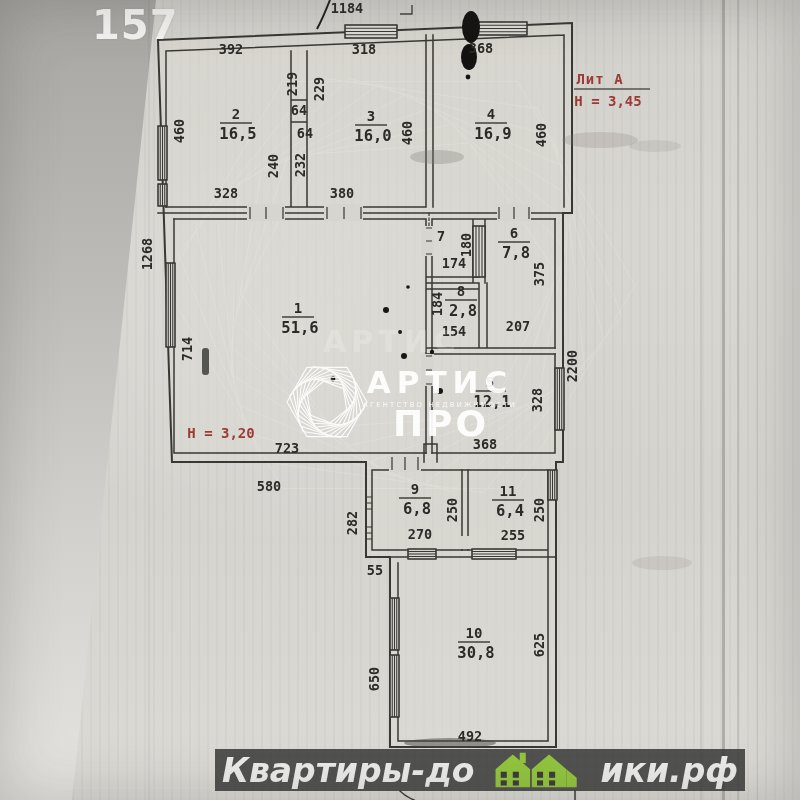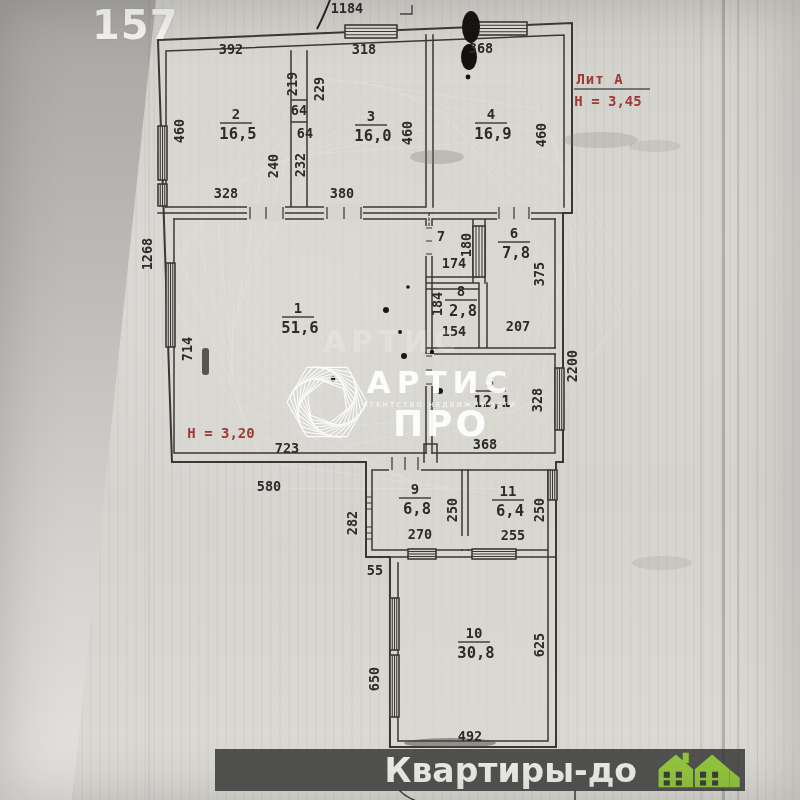--- a/index.html
+++ b/index.html
@@ -26,22 +26,23 @@
   .s4{left:757px;width:1px;background:rgba(88,86,82,.10);}
   .s5{left:148px;width:2px;background:rgba(88,86,82,.07);}
   .badge-157{
     position:absolute;left:92px;top:2px;
     font-size:40px;font-weight:bold;letter-spacing:1px;color:#f4f3f1;
     text-shadow:0 0 2px rgba(120,120,120,.35);
   }
   svg.plan{position:absolute;left:0;top:0;}
   .footer-bar{
     position:absolute;left:215px;top:749px;width:530px;height:42px;
-    display:flex;align-items:center;justify-content:flex-end;gap:18px;
+    display:flex;align-items:center;justify-content:center;gap:18px;
     background:rgba(56,56,56,.85);
+    font-style:italic;
   }
   .footer-bar span{
     color:#ececea;font-weight:bold;font-size:33px;line-height:1;
     font-family:"DejaVu Sans",sans-serif;letter-spacing:0;
   }
   .houses{height:38px;width:88px;flex:0 0 auto;margin:0 1px;}
   .vignette{position:absolute;inset:0;pointer-events:none;
     box-shadow:inset 0 0 60px rgba(60,58,54,.25);}
 </style>
 </head>
@@ -356,16 +357,17 @@
         <rect x="8" y="24" width="7" height="7"></rect>
           <rect x="22" y="24" width="7" height="7"></rect>
         <rect x="8" y="34" width="7" height="6"></rect>
           <rect x="22" y="34" width="7" height="6"></rect>
         <rect x="50" y="24" width="7" height="7"></rect>
           <rect x="64" y="24" width="7" height="7"></rect>
         <rect x="50" y="34" width="7" height="6"></rect>
           <rect x="64" y="34" width="7" height="6"></rect>
       </g>
     </svg>
+    <span>ики.рф</span>
   </div>
 
   <div class="vignette"></div>
 </div>
 
 </body></html>

